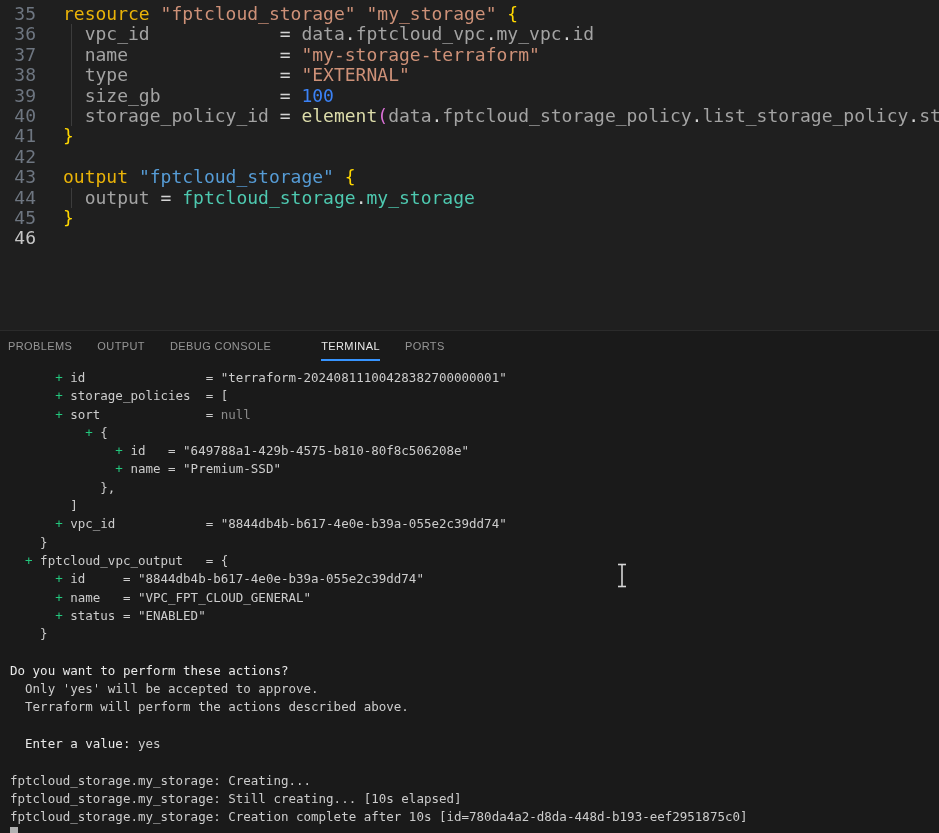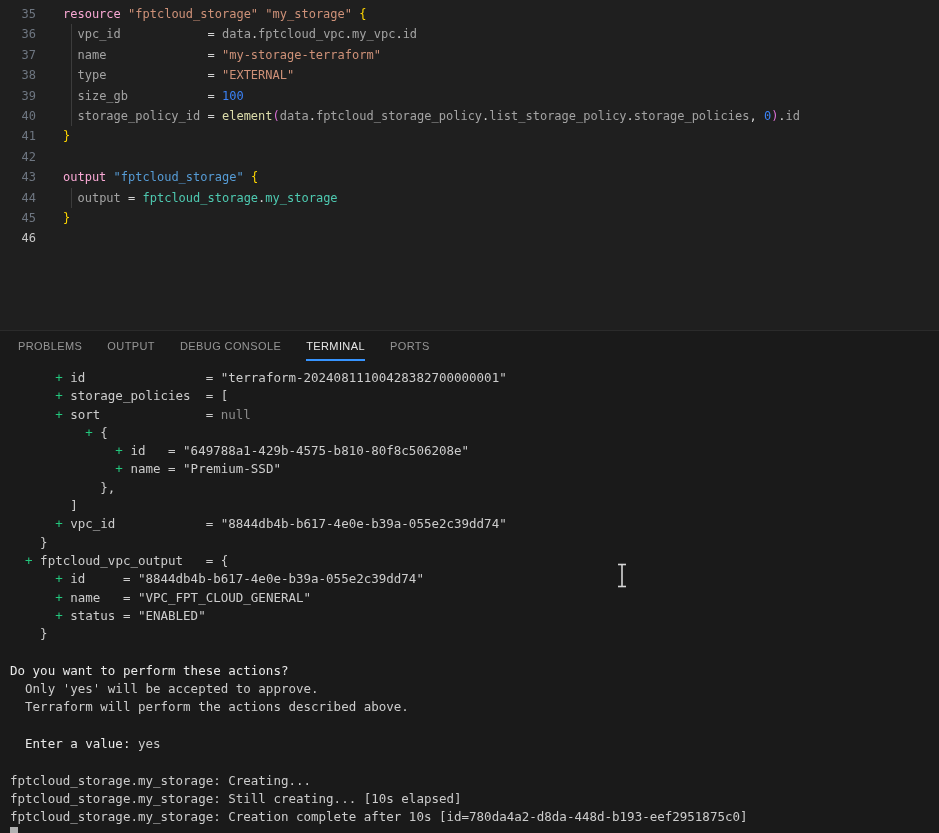--- a/index.html
+++ b/index.html
@@ -1,39 +1,39 @@
 <!DOCTYPE html>
 <html><head>
 <meta charset="utf-8">
 <style>
   html,body{margin:0;padding:0;background:#1f1f1f;}
   body{width:939px;height:833px;position:relative;overflow:hidden;
        font-family:"DejaVu Sans Mono",monospace;-webkit-font-smoothing:antialiased;}
 
   
   .editor{position:absolute;top:0;left:0;width:939px;height:330px;background:#1f1f1f;
-          font-size:12px;line-height:20.4px;padding-top:4px;box-sizing:border-box;}
+          font-size:18px;line-height:20.4px;padding-top:4px;box-sizing:border-box;}
   .ed-line{position:relative;height:20.4px;white-space:pre;}
   .ed-gutter{display:inline-block;width:36px;text-align:right;color:#6e7681;
              vertical-align:top;user-select:none;}
   .ed-gutter.active{color:#c6c6c6;}
   .ed-code{position:absolute;left:63px;top:0;white-space:pre;}
   .ed-guide{position:absolute;left:71px;top:0;width:1px;height:20.4px;background:#3c3c3c;}
-  .c-k{color:#f9a8d4}.c-s{color:#ce9178}.c-lbl{color:#569cd6}.c-p{color:#a3a3a3}
+  .c-k{color:#eab308}.c-s{color:#ce9178}.c-lbl{color:#569cd6}.c-p{color:#a3a3a3}
   .c-o{color:#d4d4d4}.c-n{color:#3b82f6}.c-fn{color:#dcdcaa}.c-b1{color:#ffd700}
   .c-b2{color:#da70d6}.c-ref{color:#4ec9b0}
 
   
   .panel{position:absolute;top:330px;left:0;width:939px;height:503px;background:#1a1a1a;
          border-top:1px solid #2b2b2b;box-sizing:border-box;}
-  .tabbar{height:30px;display:flex;align-items:stretch;padding-left:18px;}
+  .tabbar{height:30px;display:flex;align-items:stretch;padding-left:8px;}
   .tab{display:flex;align-items:center;margin-right:25px;cursor:pointer;
        font-family:"Liberation Sans",sans-serif;font-size:11px;letter-spacing:.4px;
        color:#969696;}
-  .tab.active{color:#e7e7e7;box-shadow:inset 0 -2px 0 #3794ff;}
+  .tab.active{color:#e7e7e7;box-shadow:inset 0 -2px 0 #3794ff;margin-left:25px;}
 
   
   .term{padding:8px 0 0 10px;font-size:12.5px;line-height:18.3px;color:#cccccc;}
   .term-line{height:18.3px;white-space:pre;}
   .c-g{color:#23c87e}.c-t{color:#cccccc}.c-dim{color:#8c8c8c}
   .c-hdr{color:#e9e9e9;font-weight:normal}
   .blockcursor{display:inline-block;width:8px;height:15px;background:#b0b0b0;
                vertical-align:middle;margin-top:-2px;}
 
   

